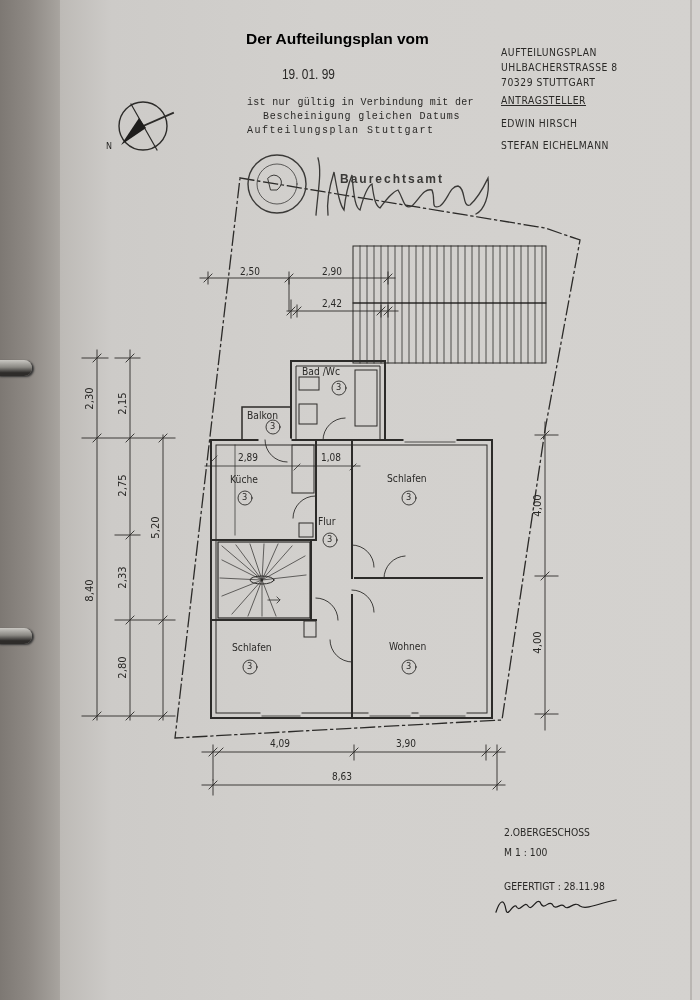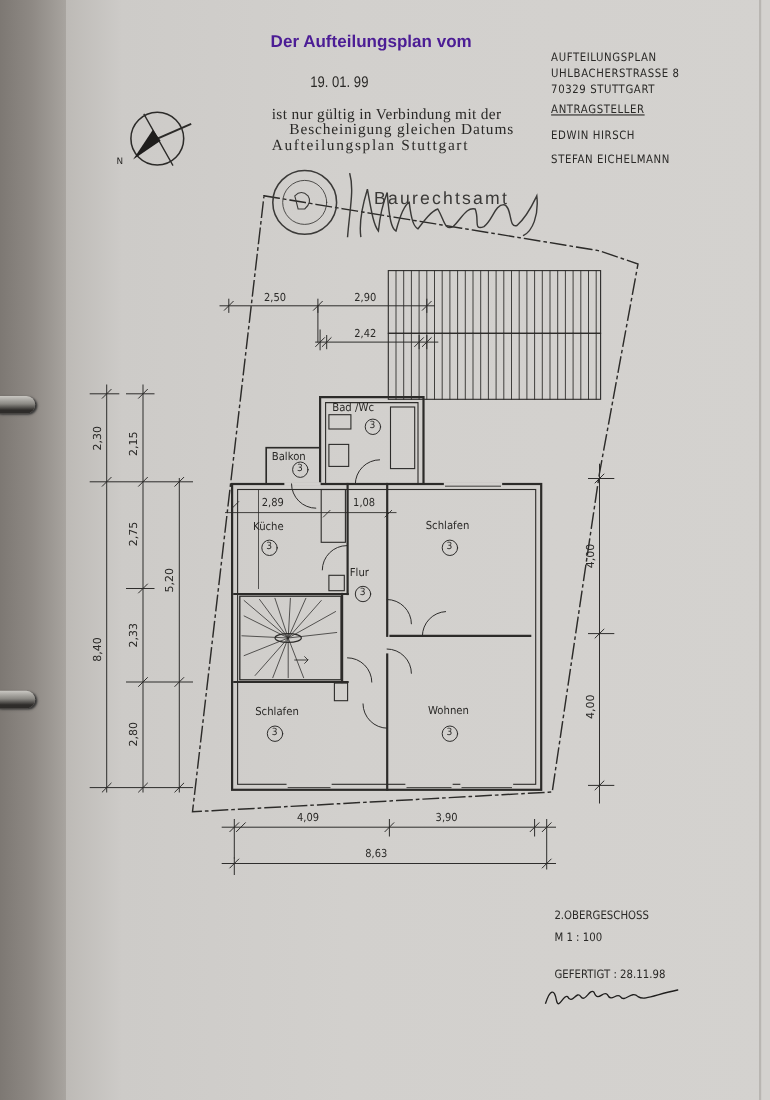--- a/index.html
+++ b/index.html
@@ -3,32 +3,32 @@
 <meta charset="utf-8">
 <style>
   html,body{margin:0;padding:0;}
   body{width:700px;height:1000px;overflow:hidden;background:#9b958f;position:relative;font-family:"DejaVu Sans",sans-serif;}
   .binder{position:absolute;left:0;top:0;width:72px;height:1000px;background:linear-gradient(90deg,#7d7873 0%,#8e8984 40%,#a6a29d 80%,#b7b4b0 100%);}
   .ring{position:absolute;left:-8px;width:40px;height:16px;border-radius:8px;background:linear-gradient(180deg,#c9c7c2 0%,#8a8883 45%,#2e2c2a 80%);box-shadow:2px 1px 2px #333;}
   .paper{position:absolute;left:60px;top:0;width:640px;height:1000px;background:linear-gradient(90deg,#bdbab6 0%,#cdcbc8 8%,#d2d0cd 40%,#d4d2cf 100%);}
   .paper-edge{position:absolute;right:8px;top:0;width:2px;height:1000px;background:#b9b6b2;}
   svg{position:absolute;left:0;top:0;}
   .txt{position:absolute;color:#2a2927;white-space:nowrap;}
-  .hdr-title{left:246px;top:30px;font-size:15.5px;font-weight:bold;font-family:"Liberation Sans",sans-serif;color:#4c1d95;}
+  .hdr-title{left:246px;top:30px;font-size:15.5px;font-weight:bold;font-family:"Liberation Sans",sans-serif;color:#000000;}
   .hdr-date{left:282px;top:66px;font-size:14px;font-family:"Liberation Sans Narrow","Liberation Sans",sans-serif;transform:scaleX(0.85);transform-origin:left;}
-  .hdr-note{left:247px;font-size:14px;font-family:Liberation Serif, serif;letter-spacing:0.3px;}
+  .hdr-note{left:247px;font-size:10px;font-family:Liberation Mono, monospace;letter-spacing:0.3px;}
   .hdr-note.l1{top:97px;}
   .hdr-note.l2{top:111px;letter-spacing:0.8px;padding-left:16px;}
   .hdr-note.l3{top:125px;letter-spacing:1.5px;}
   .info{left:501px;font-size:10.5px;font-family:"DejaVu Sans",sans-serif;transform:scaleX(0.88);transform-origin:left;letter-spacing:0.6px;}
   .info.u{text-decoration:underline;}
   .room{font-size:10px;font-family:"DejaVu Sans",sans-serif;transform:scaleX(0.92);transform-origin:left;}
   .dim{font-size:10px;font-family:"DejaVu Sans",sans-serif;transform:scaleX(0.9);transform-origin:left;}
   .dimv{font-size:10px;font-family:"DejaVu Sans",sans-serif;transform:rotate(-90deg);transform-origin:center;}
-  .baur{left:340px;top:172px;font-size:16px;font-weight:normal;letter-spacing:2px;font-family:"Liberation Sans",sans-serif;color:#3a3937;}
+  .baur{left:340px;top:172px;font-size:12px;font-weight:bold;letter-spacing:2px;font-family:"Liberation Sans",sans-serif;color:#3a3937;}
   .north{left:106px;top:142px;font-size:8px;}
   .foot{left:504px;font-size:10.5px;font-family:"DejaVu Sans",sans-serif;transform:scaleX(0.88);transform-origin:left;}
 </style>
 </head>
 <body>
 
 <div class="binder"></div>
 <div class="ring" style="top:360px;"></div>
 <div class="ring" style="top:628px;"></div>
 <div class="paper">

